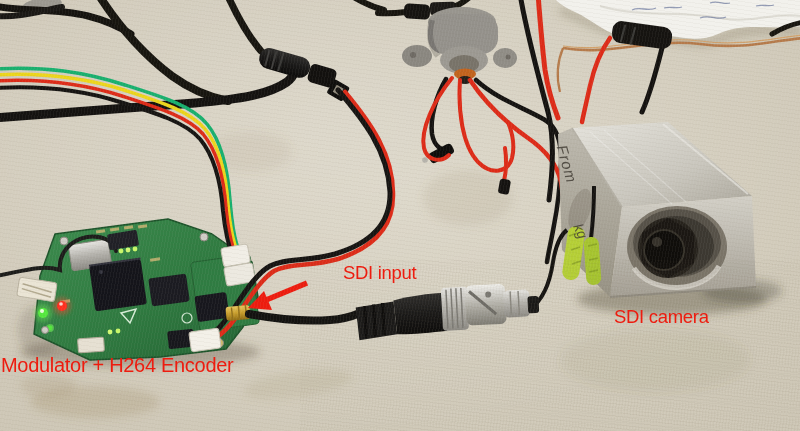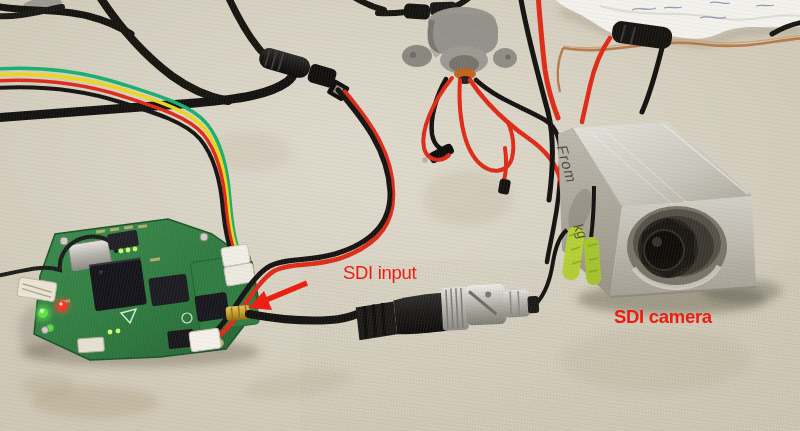--- a/index.html
+++ b/index.html
@@ -316,15 +316,16 @@
 </svg>
 
 <div class="tex"></div>
 <div class="weave"></div>
 <div class="vig"></div>
 
 <div class="hand" style="left:570px;top:143px;font-size:15px;transform:rotate(74deg);letter-spacing:1px;">From</div>
 <div class="hand" style="left:585px;top:221px;font-size:14px;transform:rotate(66deg);">kg</div>
 
 <div class="anno" style="left:304px;top:262px;font-size:18.5px;margin-left:39px;">SDI input</div>
-<div class="anno" style="left:614px;top:306px;font-size:18.5px;font-weight:bold;">SDI camera</div>
+<div class="anno" style="left:1px;top:354px;font-size:20px;">Modulator + H264 Encoder</div>
+<div class="anno" style="left:614px;top:306px;font-size:18.5px;">SDI camera</div>
 
 </div>
 
 </body></html>

